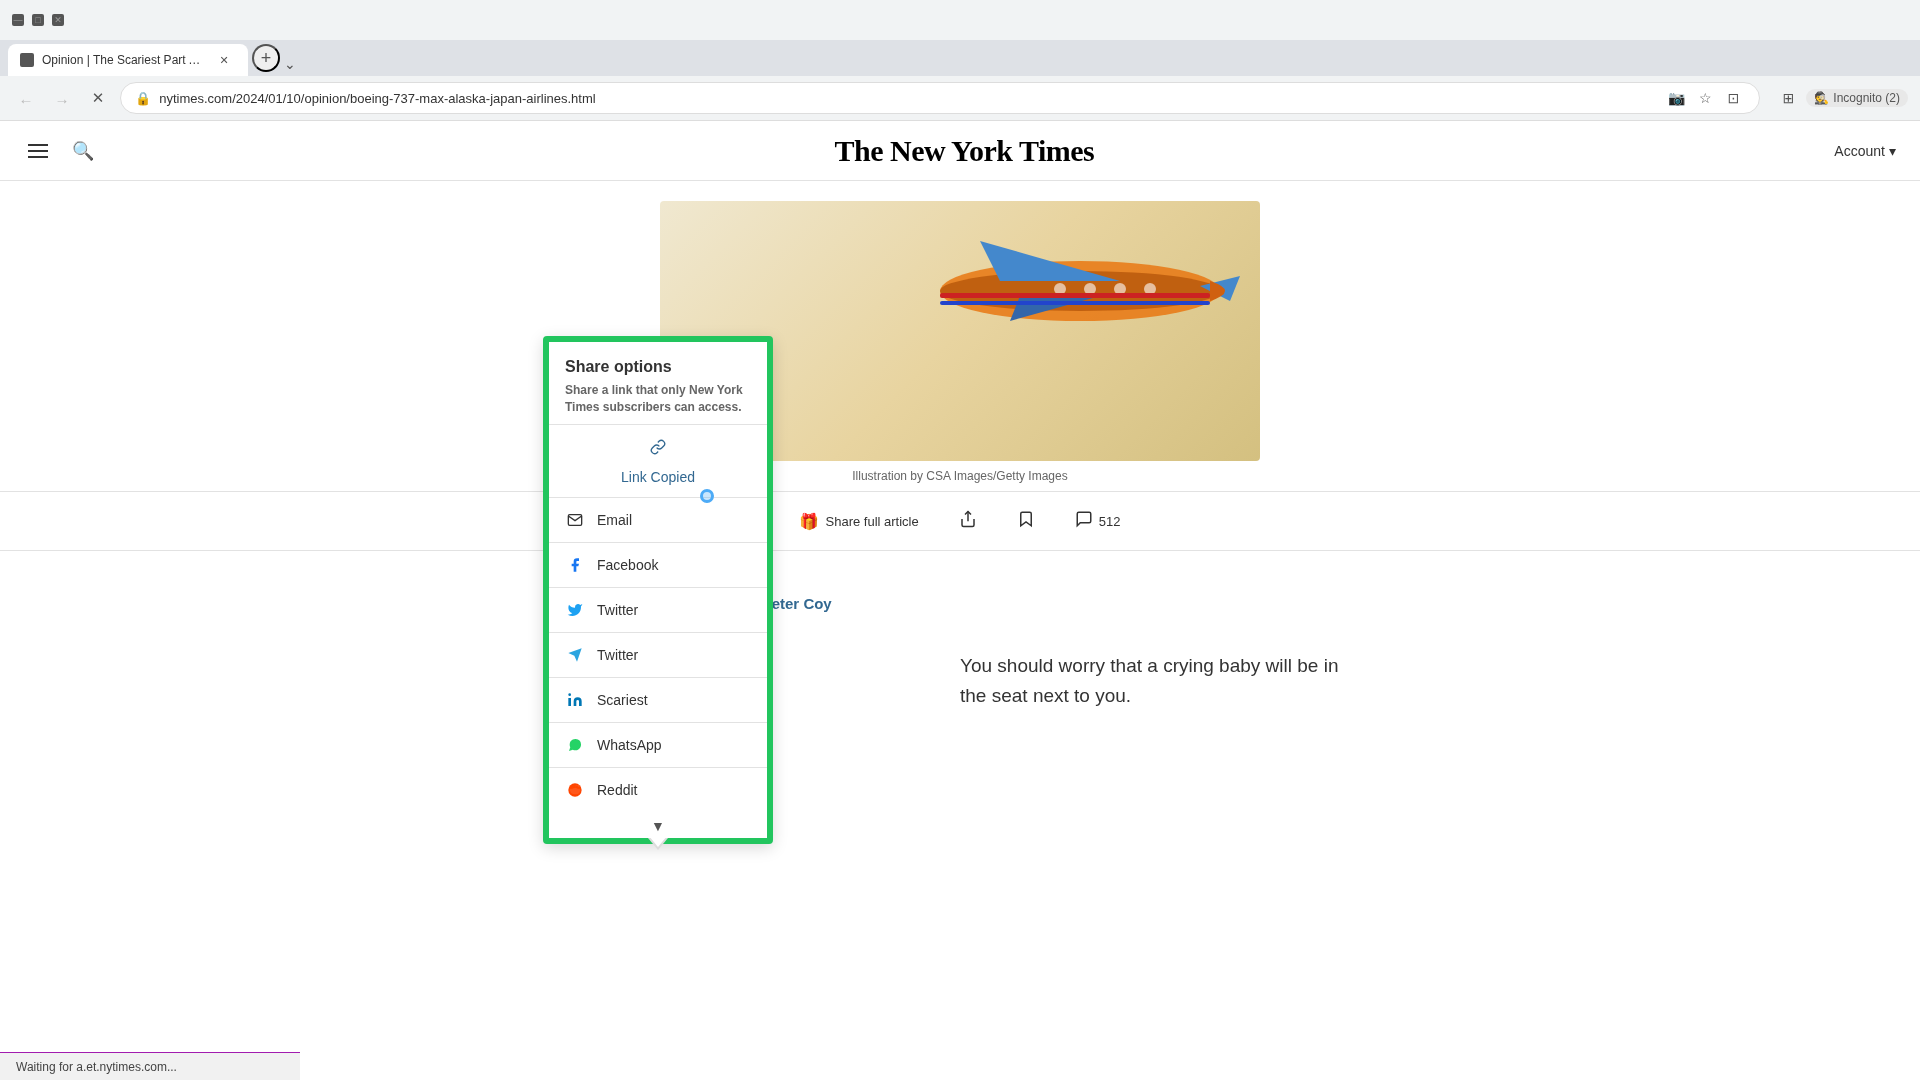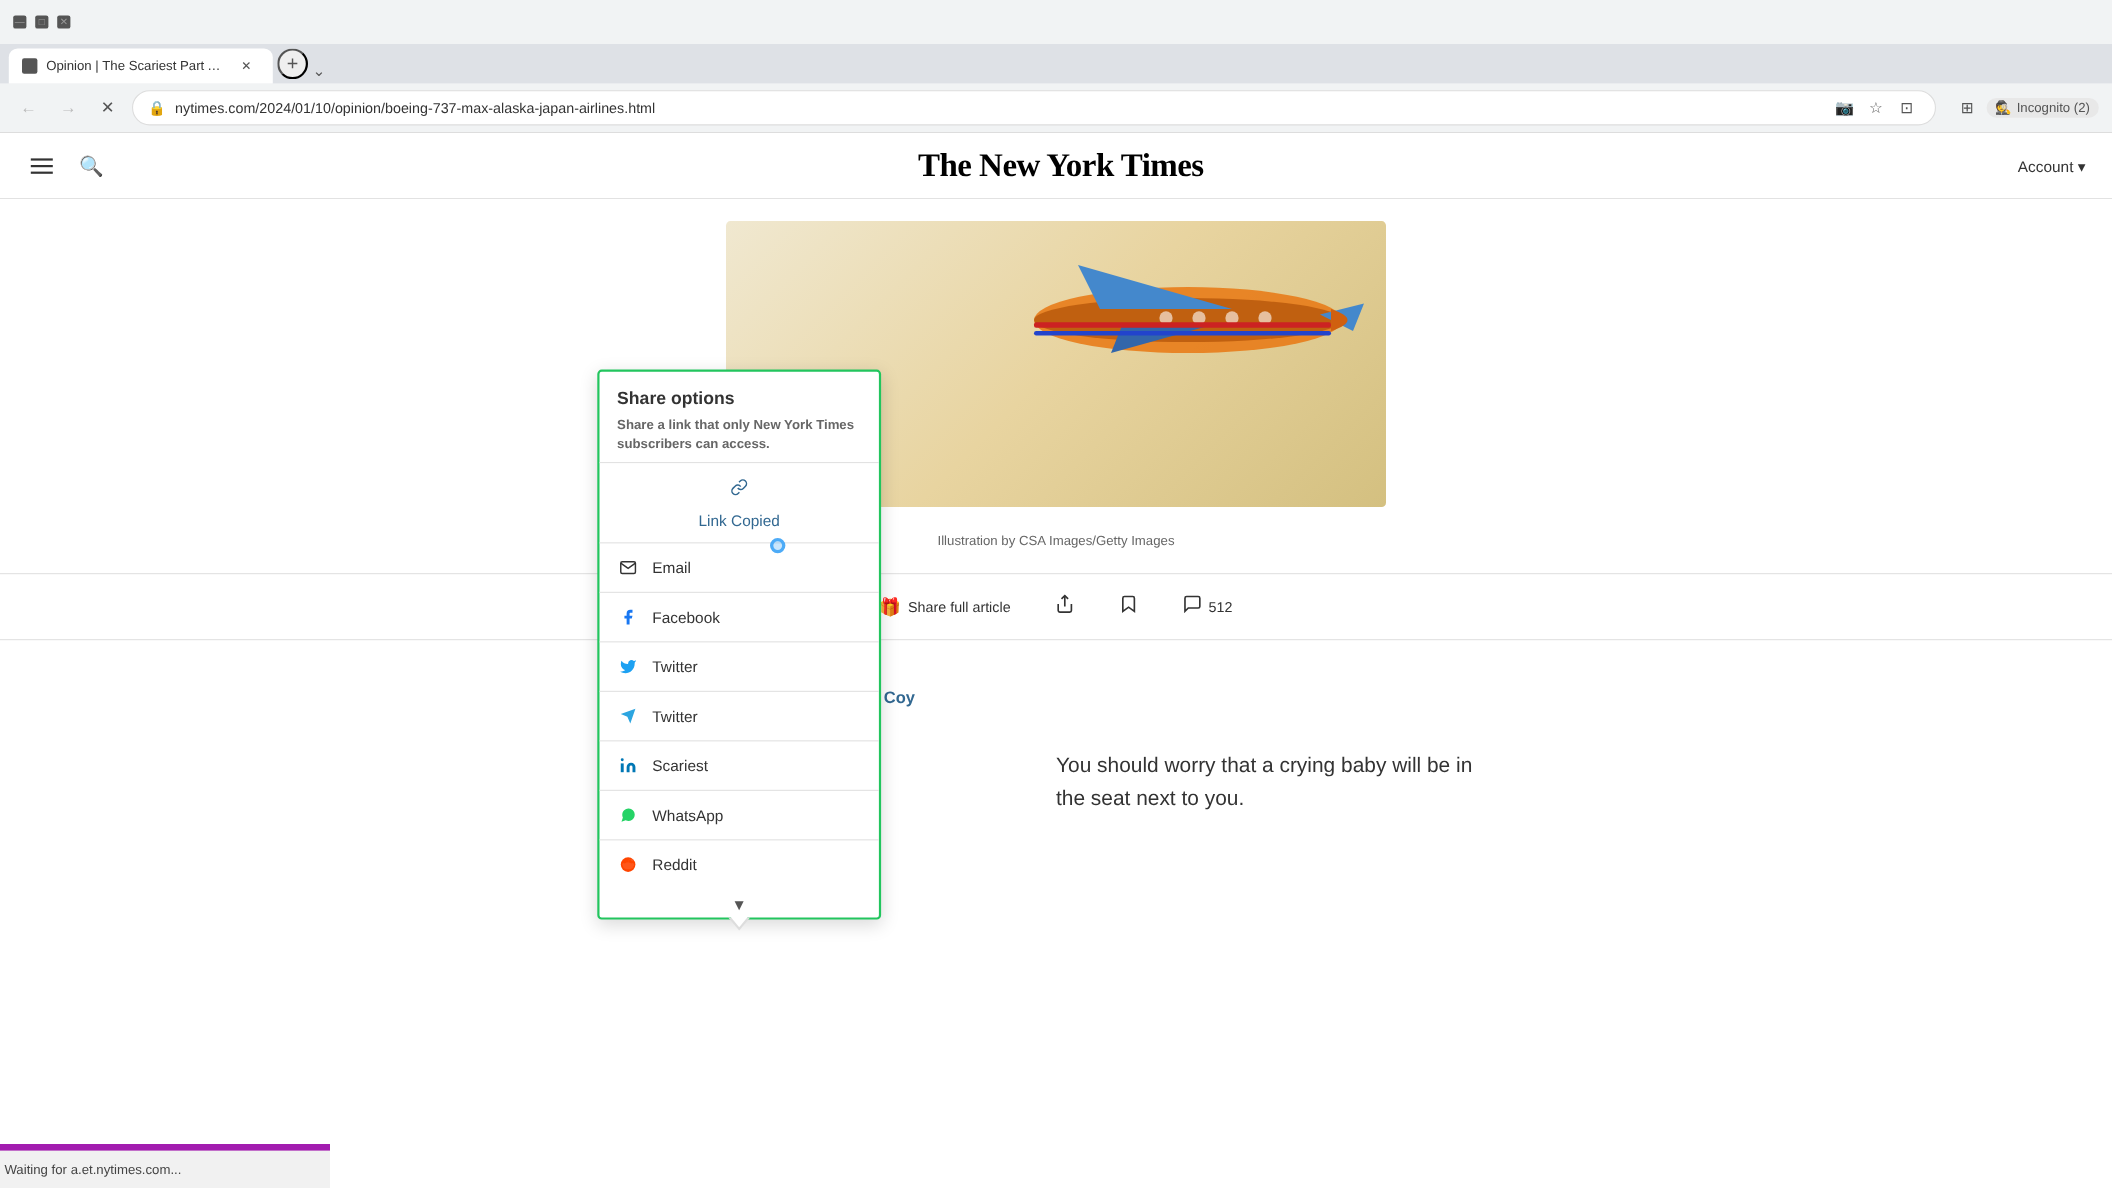--- a/index.html
+++ b/index.html
@@ -271,21 +271,21 @@
       right: 20px;
       top: 30px;
     }
 
     .image-caption {
       font-size: 12px;
       color: #666;
       padding: 8px 0;
       text-align: center;
       width: 600px;
-      margin: 15px auto;
+      margin: 0 auto;
     }
 
     
     .article-toolbar {
       display: flex;
       align-items: center;
       justify-content: center;
       gap: 20px;
       padding: 12px 24px;
       border-top: 1px solid #e2e2e2;
@@ -345,23 +345,23 @@
       font-size: 19px;
       color: #333;
       line-height: 1.6;
     }
 
     
     .share-popup {
       position: absolute;
       top: 155px;
       left: 543px;
-      width: 258px;
+      width: 230px;
       background: #fff;
-      border: 2px solid #22c55e;
+      border: 6px solid #22c55e;
       border-radius: 4px;
       box-shadow: 0 4px 16px rgba(0,0,0,0.15);
       z-index: 100;
       padding: 0;
     }
 
     .share-popup-header {
       padding: 16px 16px 8px;
       border-bottom: 1px solid #e2e2e2;
     }
@@ -436,25 +436,25 @@
       border-top: 11px solid #fff;
     }
 
     
     .status-bar {
       position: fixed;
       bottom: 0;
       left: 0;
       width: 300px;
       background: #f1f1f1;
-      border-top: 6px solid #a21caf;
+      border-top: 1px solid #a21caf;
       font-size: 12px;
       color: #444;
-      padding: 4px 4px;
-      height: 40px;
+      padding: 4px 16px;
+      height: 28px;
       display: flex;
       align-items: center;
     }
 
     
     .cursor-dot {
       position: absolute;
       top: 308px;
       left: 700px;
       width: 14px;

